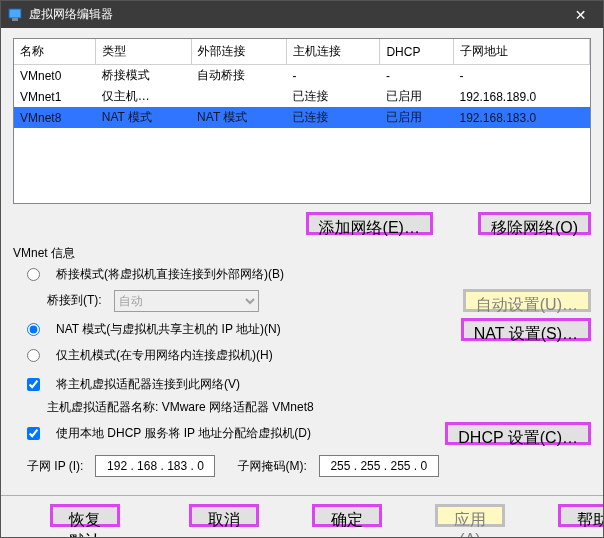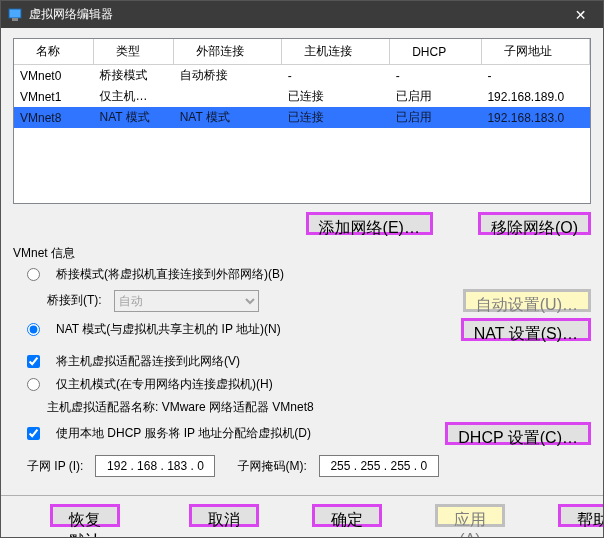--- a/index.html
+++ b/index.html
@@ -63,21 +63,21 @@
   overflow: auto;
   margin-bottom: 8px;
 }
 table {
   width: 100%;
   border-collapse: collapse;
   font-size: 12px;
 }
 th {
   text-align: left;
-  padding: 4px 22px;
+  padding: 4px 6px;
   background: #fff;
   border-right: 1px solid #d0d0d0;
   border-bottom: 1px solid #d0d0d0;
   font-weight: normal;
   color: #000;
 }
 td {
   padding: 2px 6px;
   color: #000;
 }
@@ -239,28 +239,28 @@
       <button class="winbtn" disabled="">自动设置(U)…</button>
     </div>
 
     <div class="form-row indent">
       <input type="radio" name="mode" checked="" style="">
       <label>NAT 模式(与虚拟机共享主机的 IP 地址)(N)</label>
       <div class="spacer"></div>
       <button class="winbtn">NAT 设置(S)…</button>
     </div>
 
+    <div class="form-row indent">
+      <input type="radio" name="mode" style="">
+      <label>仅主机模式(在专用网络内连接虚拟机)(H)</label>
+    </div>
+
     <div class="form-row indent" style="margin-top:6px">
       <input type="checkbox" checked="" style="">
       <label>将主机虚拟适配器连接到此网络(V)</label>
-    </div>
-
-    <div class="form-row indent">
-      <input type="radio" name="mode" style="">
-      <label>仅主机模式(在专用网络内连接虚拟机)(H)</label>
     </div>
     <div class="form-row indent2">
       <span>主机虚拟适配器名称: VMware 网络适配器 VMnet8</span>
     </div>
 
     <div class="form-row indent">
       <input type="checkbox" checked="" style="">
       <label>使用本地 DHCP 服务将 IP 地址分配给虚拟机(D)</label>
       <div class="spacer"></div>
       <button class="winbtn">DHCP 设置(C)…</button>

